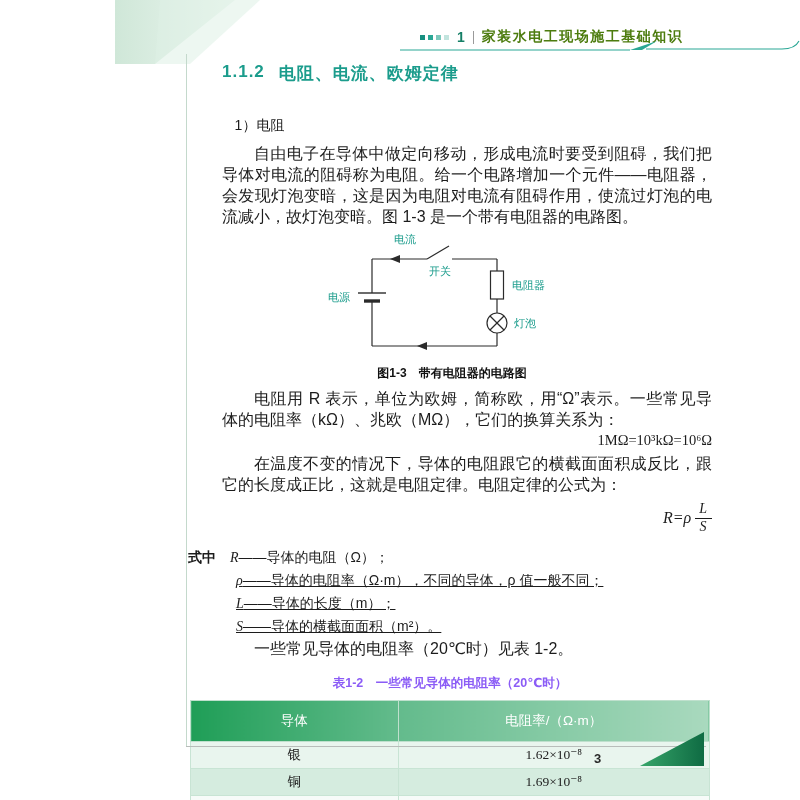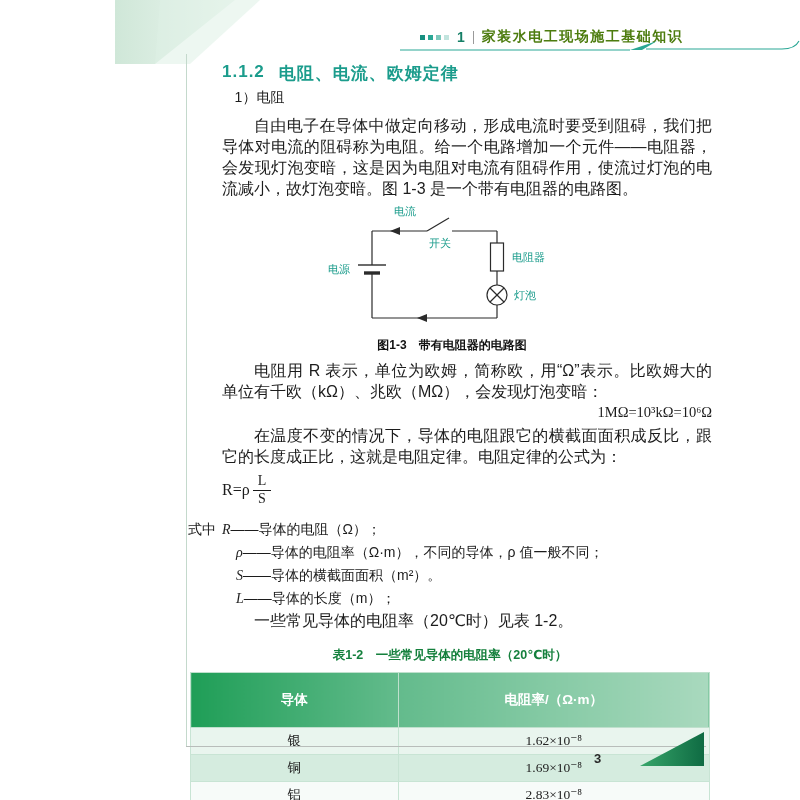--- a/index.html
+++ b/index.html
@@ -30,44 +30,44 @@
   .swoosh { position:absolute; left:398px; top:40px; }
 
   
   .left-rule { position:absolute; left:186px; top:54px; width:1px; height:692px; background:#c4d9cc; }
   .bottom-rule { position:absolute; left:186px; top:746px; width:520px; height:1px; background:#b8bdba; }
   .page-number { position:absolute; left:594px; top:751px; font-size:13px; font-weight:bold; color:#2a2a2a; }
   .corner-triangle { position:absolute; left:640px; top:732px; }
 
   
   .content { position:absolute; left:188px; top:56px; width:526px; }
-  .section-title { margin:6px 0 4px 34px; color:#1b9c8c; font-size:17px; font-weight:bold; letter-spacing:1px; display:flex; gap:14px; }
+  .section-title { margin:6px 0 32px 34px; color:#1b9c8c; font-size:17px; font-weight:bold; letter-spacing:1px; display:flex; gap:14px; }
   .sub-heading { margin:0 0 8px 34px; text-indent:0.9em; font-size:14px; }
   .para { margin-left:34px; width:490px; text-indent:2em; text-align:justify; font-size:16px; line-height:21px; }
 
   .figure-wrap { width:300px; margin:4px 0 6px 114px; text-align:center; }
   .figure-caption { font-size:12px; font-weight:bold; margin-top:2px; color:#111; }
 
   .conversion { width:490px; margin:2px 0 4px 34px; text-align:right;
                 font-family:"Liberation Serif","DejaVu Serif",serif; font-size:14.5px; }
 
-  .formula-row { width:490px; margin:6px 0 10px 34px; display:flex; justify-content:flex-start; align-items:center;
-                 font-family:"Liberation Serif","DejaVu Serif",serif; font-size:16px; }
+  .formula-row { width:490px; margin:6px 0 10px 34px; display:flex; justify-content:flex-end; align-items:center;
+                 font-family:"Liberation Serif","DejaVu Serif",serif; font-style:italic; font-size:16px; }
   .frac { display:inline-flex; flex-direction:column; align-items:center; margin-left:3px; font-size:14px; line-height:1.2; }
   .frac .num { padding:0 5px; }
   .frac .den { border-top:1px solid #1a1a1a; padding:0 5px; }
 
   .where-list { font-size:14px; line-height:23px; }
-  .where-line.cont { padding-left:48px; }
-  .where-prefix { margin-right:6px; }
+  .where-line.cont { padding-left:48px;text-decoration:underline; }
+  .where-prefix { margin-right:14px;font-weight:bold; }
   .term { font-family:"Liberation Serif","DejaVu Serif",serif; font-style:italic; }
 
-  .table-title { width:520px; text-align:center; font-weight:bold; font-size:12.5px; margin:16px 0 8px 2px; color:#15803d; }
+  .table-title { width:520px; text-align:center; font-weight:bold; font-size:12.5px; margin:16px 0 8px 2px; color:#8b5cf6; }
   table.res { width:520px; margin-left:2px; border-collapse:collapse; font-size:13.5px; }
-  table.res th { color:#fff; font-weight:bold; padding:18px 0; border:1px solid #bfe0cd; }
+  table.res th { color:#fff; font-weight:normal; padding:11px 0; border:1px solid #bfe0cd; }
   table.res th.c0 { width:40%; background:linear-gradient(90deg,#1f9e57,#63bb8c); }
   table.res th.c1 { background:linear-gradient(90deg,#63bb8c,#a9d9be);margin-top:8px; }
   table.res td { text-align:center; padding:4px 0; border:1px solid #c8e4d4; color:#222; }
   table.res td.value { font-family:"Liberation Serif","DejaVu Serif",serif; }
   tr.r0 td { background:#e9f5ee; }
   tr.r1 td { background:#d5ecdf; }
   tr.r2 td { background:#f7fbf9; }
 
   svg text { font-family:"Liberation Sans","DejaVu Sans",sans-serif; }
 </style>
@@ -143,45 +143,45 @@
 
         <text x="103" y="12" font-size="11" fill="#1b9c8c" text-anchor="middle">电流</text>
         <text x="138" y="44" font-size="11" fill="#1b9c8c" text-anchor="middle">开关</text>
         <text x="210" y="58" font-size="11" fill="#1b9c8c" text-anchor="start">电阻器</text>
         <text x="212" y="96" font-size="11" fill="#1b9c8c" text-anchor="start">灯泡</text>
         <text x="48" y="70" font-size="11" fill="#1b9c8c" text-anchor="end">电源</text>
       </svg>
       <div class="figure-caption">图1-3　带有电阻器的电路图</div>
     </div>
 
-    <p class="para">电阻用 R 表示，单位为欧姆，简称欧，用“Ω”表示。比欧姆大的单位有千欧（kΩ）、兆欧（MΩ），会发现灯泡变暗：</p>
+    <p class="para">电阻用 R 表示，单位为欧姆，简称欧，用“Ω”表示。一些常见导体的电阻率（kΩ）、兆欧（MΩ），它们的换算关系为：</p>
     <div class="conversion">1MΩ=10³kΩ=10⁶Ω</div>
 
     <p class="para">在温度不变的情况下，导体的电阻跟它的横截面面积成反比，跟它的长度成正比，这就是电阻定律。电阻定律的公式为：</p>
 
     <div class="formula-row">
       <span>R=ρ</span>
       <span class="frac">
         <span class="num">L</span>
         <span class="den">S</span>
       </span>
     </div>
 
     <div class="where-list">
       <div class="where-line">
         <span class="where-prefix">式中</span><span class="term">R</span><span>——导体的电阻（Ω）；</span>
       </div>
       <div class="where-line cont">
         <span class="term">ρ</span><span>——导体的电阻率（Ω·m），不同的导体，ρ 值一般不同；</span>
       </div>
       <div class="where-line cont">
+        <span class="term">L</span><span>——导体的长度（m）；</span>
+      </div>
+      <div class="where-line cont">
         <span class="term">S</span><span>——导体的横截面面积（m²）。</span>
-      </div>
-      <div class="where-line cont">
-        <span class="term">L</span><span>——导体的长度（m）；</span>
       </div>
     </div>
 
     <p class="para">一些常见导体的电阻率（20℃时）见表 1-2。</p>
 
     <div class="table-title">表1-2　一些常见导体的电阻率（20℃时）</div>
 
     <table class="res">
       <thead>
         <tr>

